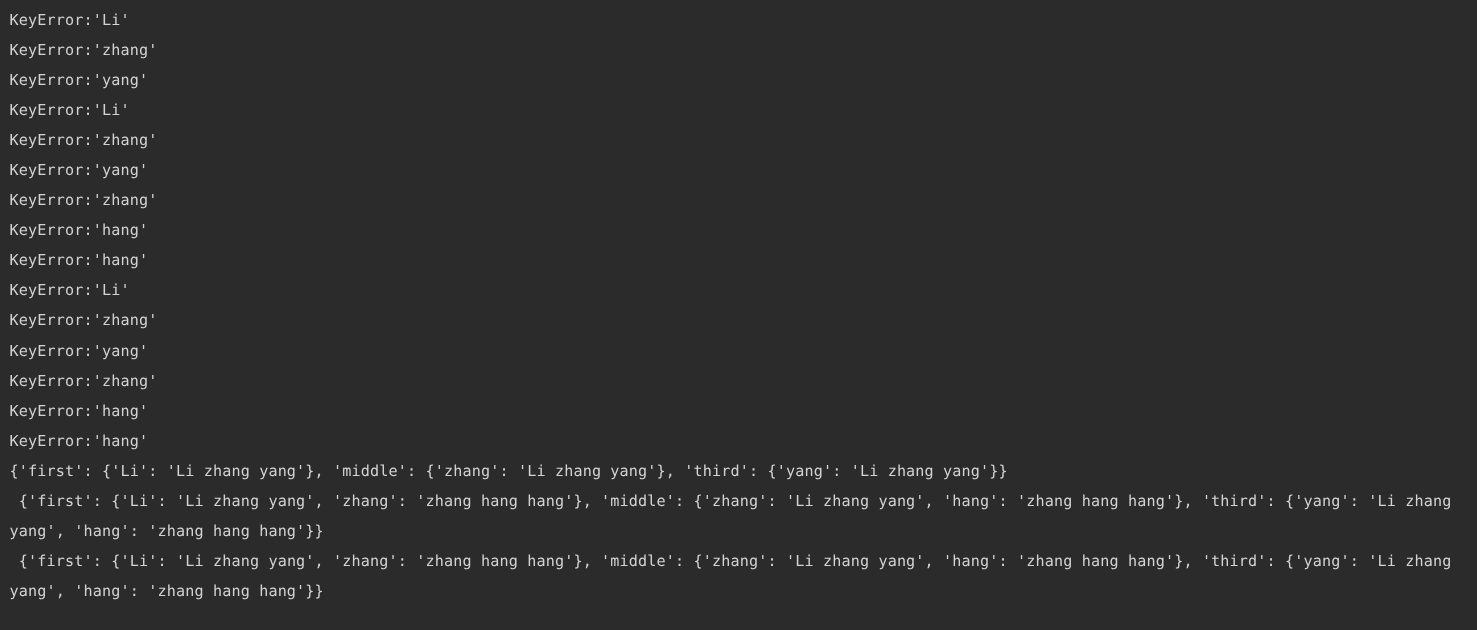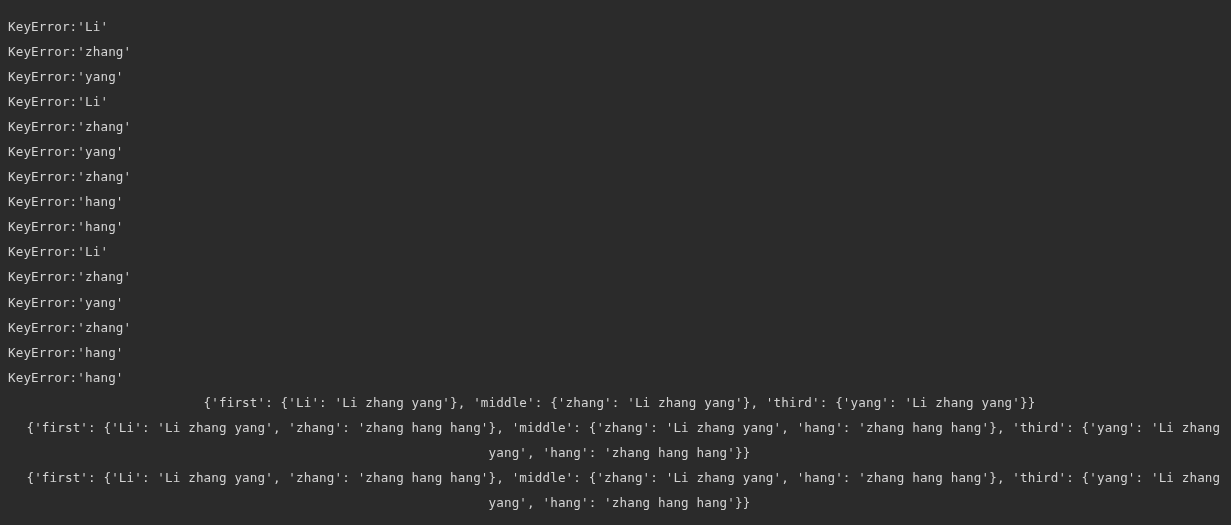--- a/index.html
+++ b/index.html
@@ -26,39 +26,38 @@
   }
 
   #console-output {
     font-family: "DejaVu Sans Mono", "Liberation Mono", monospace;
     font-size: 12.6px;
     line-height: 25.05px;
     color: #d3d3d3;
     white-space: pre-wrap;
     word-break: break-word;
     overflow-wrap: break-word;
-    padding: 14px 0 0 0;
+    padding: 4px 0 0 0;
     margin: 0;
     letter-spacing: 0.12px;
     -webkit-font-smoothing: antialiased;
   }
 
   .console-line {
     display: block;
     min-height: 25.05px;
     padding-left: 8px;
     box-sizing: border-box;
     white-space: pre-wrap;
     word-break: break-word;
     overflow-wrap: break-word;
   }
 
   .console-line.wrap-indent {
     text-indent: 0;
-    text-align: center;
   }
 </style>
 </head>
 <body>
 
 <div id="console-root">
 
   <pre id="console-output"><span class="console-line">KeyError:'Li'</span><span class="console-line">KeyError:'zhang'</span><span class="console-line">KeyError:'yang'</span><span class="console-line">KeyError:'Li'</span><span class="console-line">KeyError:'zhang'</span><span class="console-line">KeyError:'yang'</span><span class="console-line">KeyError:'zhang'</span><span class="console-line">KeyError:'hang'</span><span class="console-line">KeyError:'hang'</span><span class="console-line">KeyError:'Li'</span><span class="console-line">KeyError:'zhang'</span><span class="console-line">KeyError:'yang'</span><span class="console-line">KeyError:'zhang'</span><span class="console-line">KeyError:'hang'</span><span class="console-line">KeyError:'hang'</span><span class="console-line wrap-indent">{'first': {'Li': 'Li zhang yang'}, 'middle': {'zhang': 'Li zhang yang'}, 'third': {'yang': 'Li zhang yang'}}</span><span class="console-line wrap-indent"> {'first': {'Li': 'Li zhang yang', 'zhang': 'zhang hang hang'}, 'middle': {'zhang': 'Li zhang yang', 'hang': 'zhang hang hang'}, 'third': {'yang': 'Li zhang yang', 'hang': 'zhang hang hang'}}</span><span class="console-line wrap-indent"> {'first': {'Li': 'Li zhang yang', 'zhang': 'zhang hang hang'}, 'middle': {'zhang': 'Li zhang yang', 'hang': 'zhang hang hang'}, 'third': {'yang': 'Li zhang yang', 'hang': 'zhang hang hang'}}</span></pre>
 
 </div>

